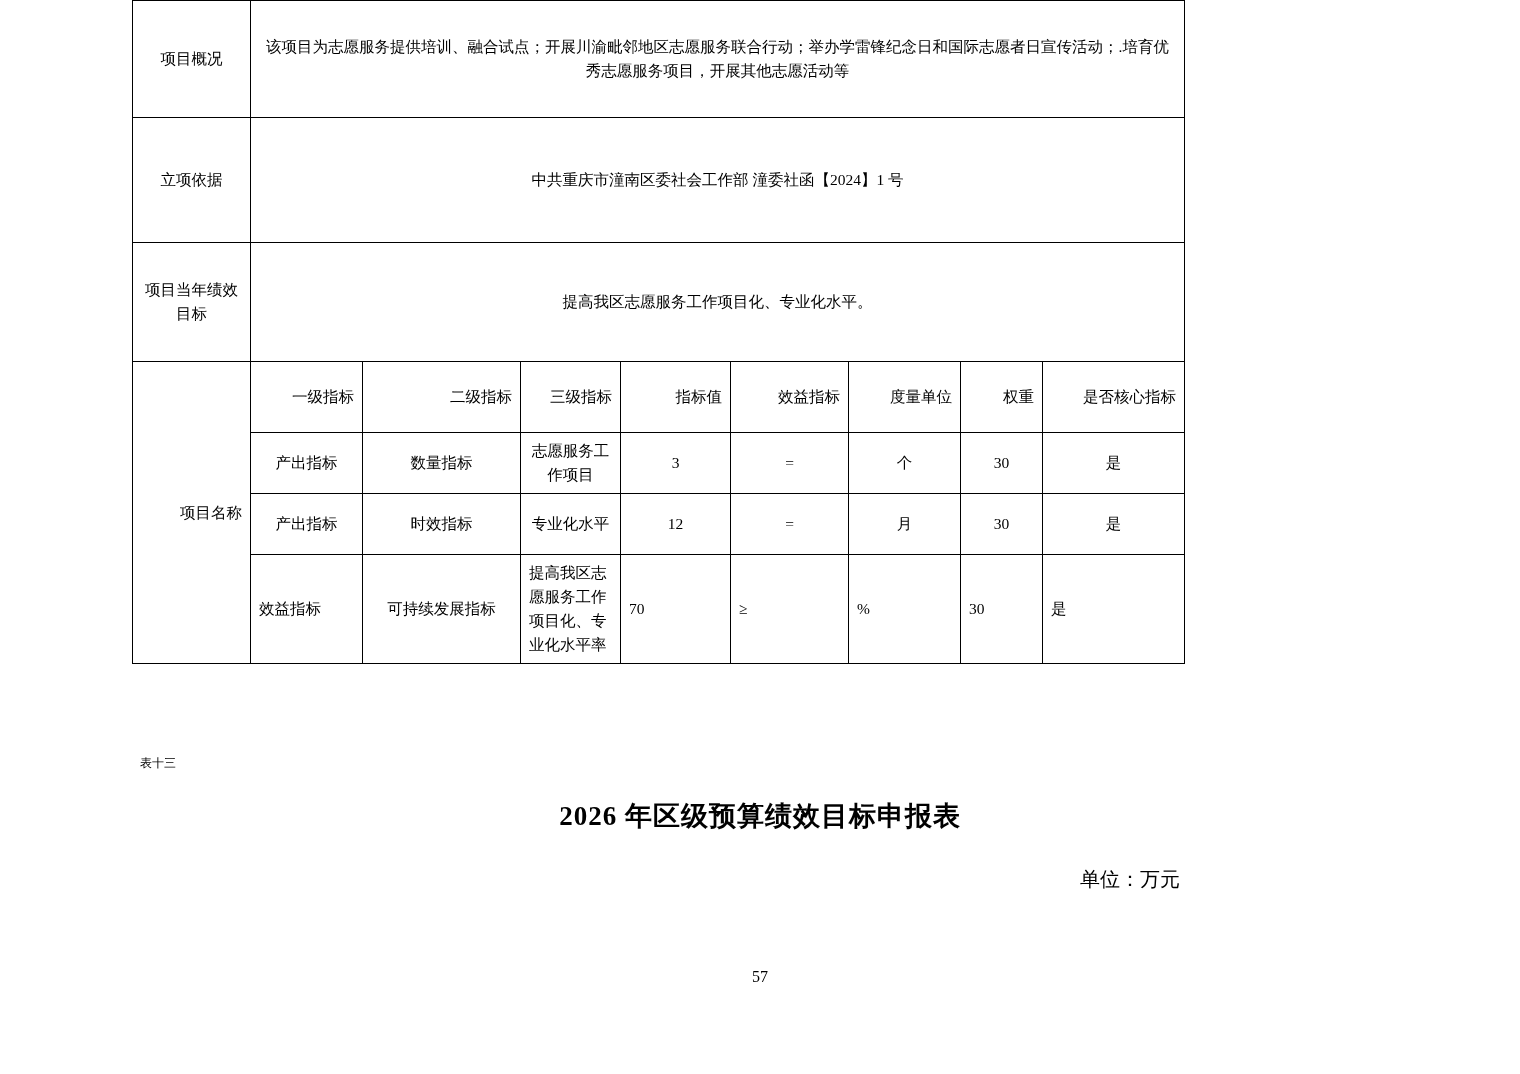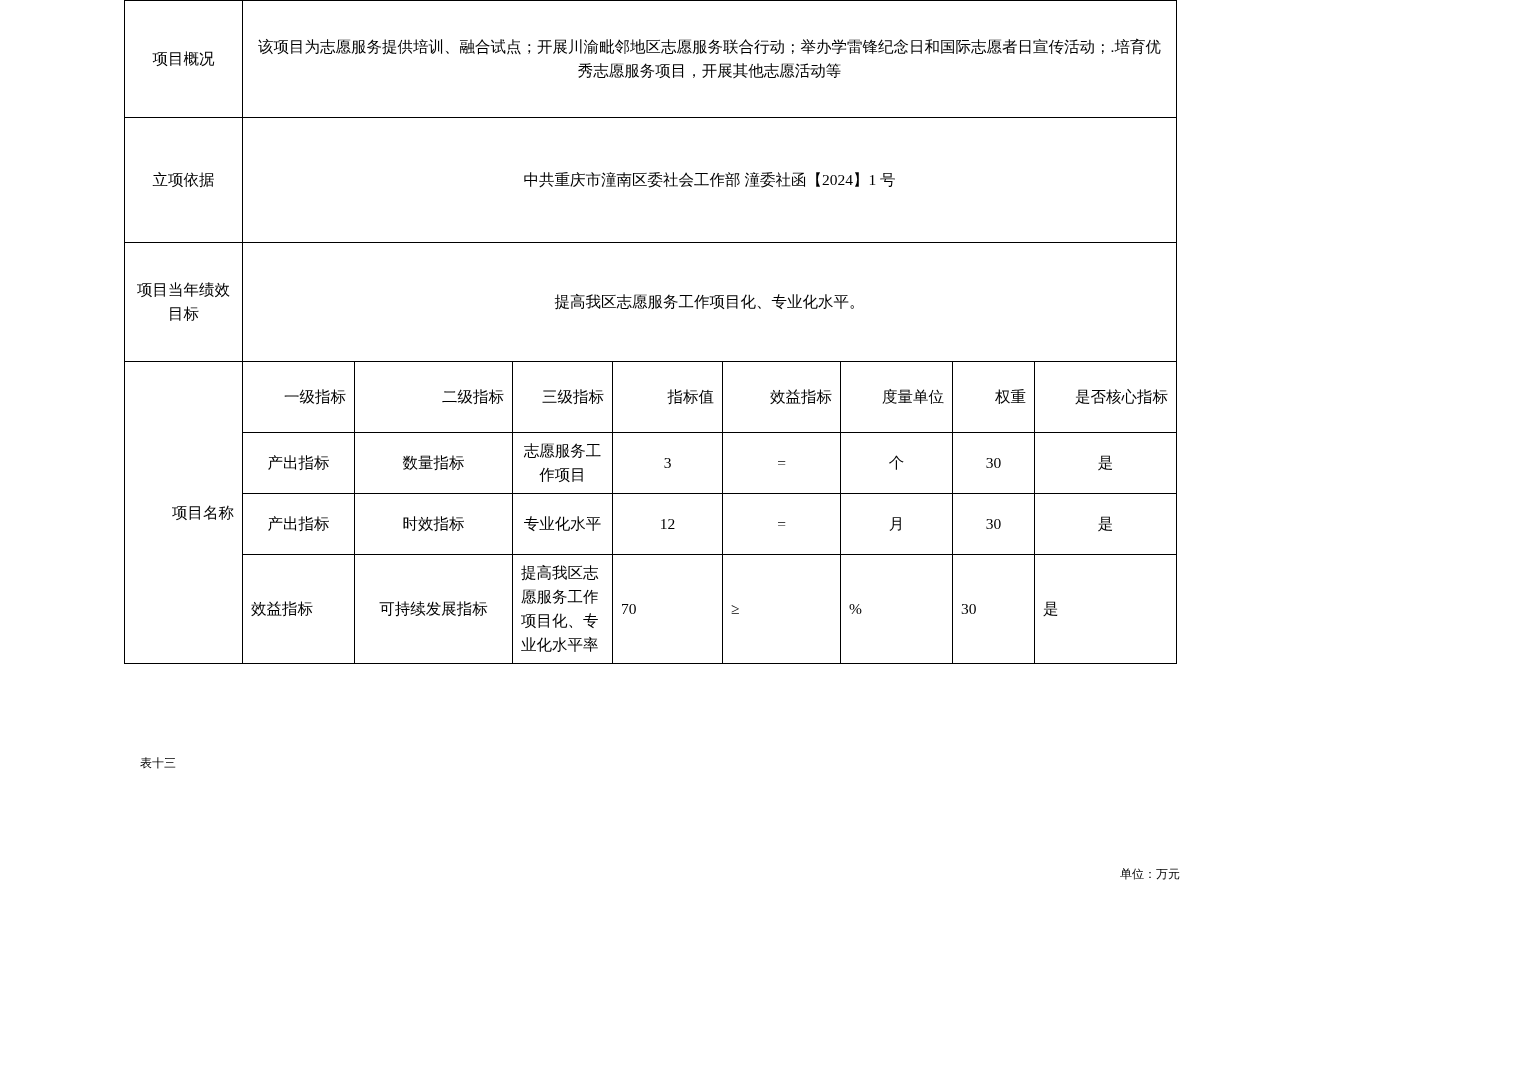--- a/index.html
+++ b/index.html
@@ -16,21 +16,21 @@
     overflow: hidden;
   }
   .page {
     position: relative;
     width: 1520px;
     height: 1074px;
     box-sizing: border-box;
   }
   .sheet {
     position: absolute;
-    left: 124px;
+    left: 132px;
     top: 0;
     width: 1052px;
   }
 
   table.doc {
     border-collapse: collapse;
     width: 1052px;
     table-layout: fixed;
   }
   table.doc td {
@@ -81,21 +81,21 @@
     width: 1520px;
     text-align: center;
     font-size: 27px;
     font-weight: bold;
     letter-spacing: 1px;
   }
   .unit-note {
     position: absolute;
     right: 340px;
     top: 866px;
-    font-size: 12px;
+    font-size: 20px;
   }
   .bottom-table-wrap {
     position: absolute;
     left: 128px;
     top: 896px;
     width: 1052px;
   }
   .bottom-table td { height: 38px; }
   .page-num {
     position: absolute;
@@ -181,18 +181,20 @@
           <td>%</td>
           <td>30</td>
           <td>是</td>
         </tr>
       </tbody>
     </table>
   </div>
 
   <div class="table-caption">表十三</div>
 
+  <div class="doc-title">2026 年区级预算绩效目标申报表</div>
 
   <div class="unit-note">单位：万元</div>
 
 
+  <div class="page-num">57</div>
 
 </div>
 
 </body></html>

